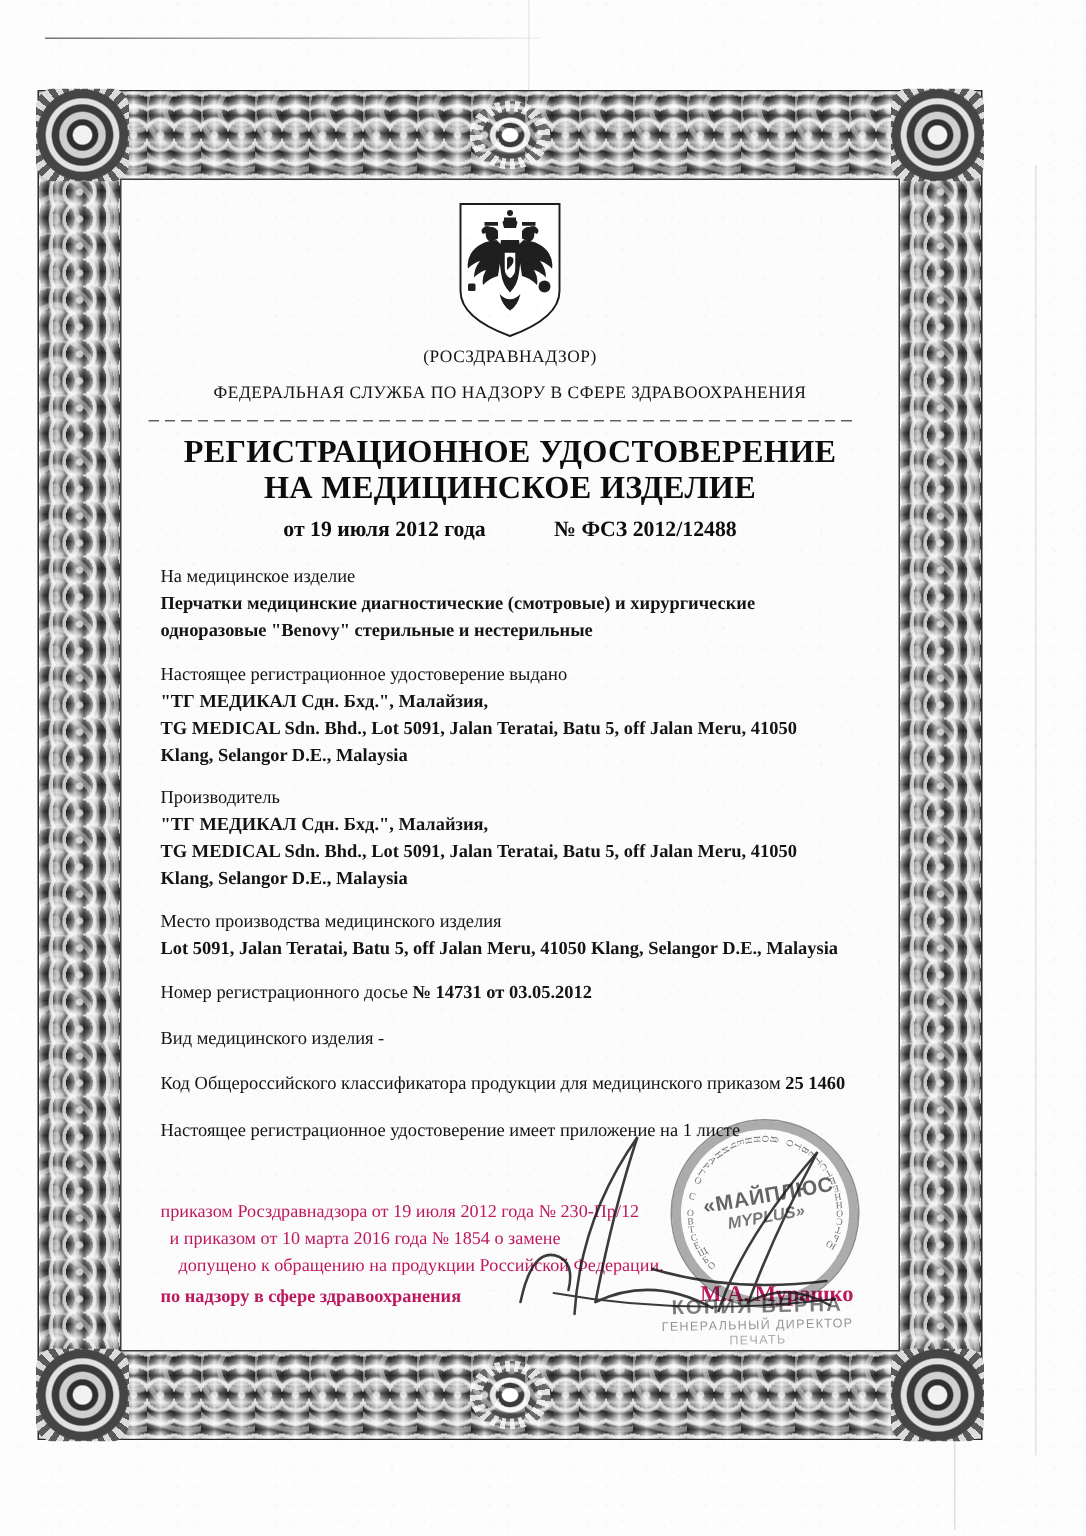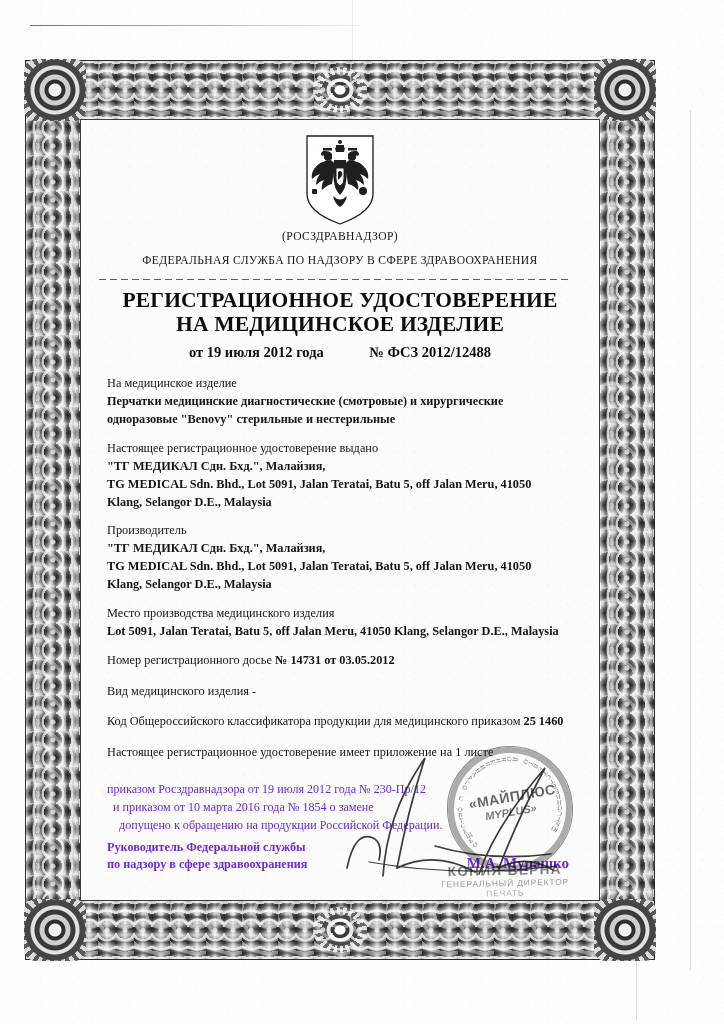--- a/index.html
+++ b/index.html
@@ -215,21 +215,21 @@
   .inline-label { font-weight: normal; }
 
   
   #doc-footer {
     position: absolute;
     left: 26px;
     right: 14px;
     bottom: 26px;
     font-size: 12.1px;
     line-height: 1.5;
-    color: #6d28d9;
+    color: #be185d;
     margin-top: 20px;
   }
   .footer-line { white-space: nowrap; }
   .footer-line.indent1 { padding-left: 6px; }
   .footer-line.indent2 { padding-left: 12px; }
   #signer-block {
     margin-top: 4px;
     position: relative;
   }
   .signer-title {
@@ -465,21 +465,20 @@
         </div>
 
       </div>
 
       <div id="doc-footer">
         <div class="footer-line">приказом Росздравнадзора от 19 июля 2012 года № 230-Пр/12</div>
         <div class="footer-line indent1">и приказом от 10 марта 2016 года № 1854 о замене</div>
         <div class="footer-line indent2">допущено к обращению на продукции Российской Федерации.</div>
 
         <div id="signer-block">
-          <div class="signer-title">Руководитель Федеральной службы</div>
           <div class="signer-title">по надзору в сфере здравоохранения</div>
           <div id="signer-name">М.А. Мурашко</div>
         </div>
       </div>
 
       <div id="official-seal">
         <div class="seal-arc" id="seal-arc-host">
             <span style="transform: rotate(-125deg) translate(0px, -52px) rotate(90deg);">О</span>
             <span style="transform: rotate(-118.59deg) translate(0px, -52px) rotate(90deg);">Б</span>
             <span style="transform: rotate(-112.179deg) translate(0px, -52px) rotate(90deg);">Щ</span>

